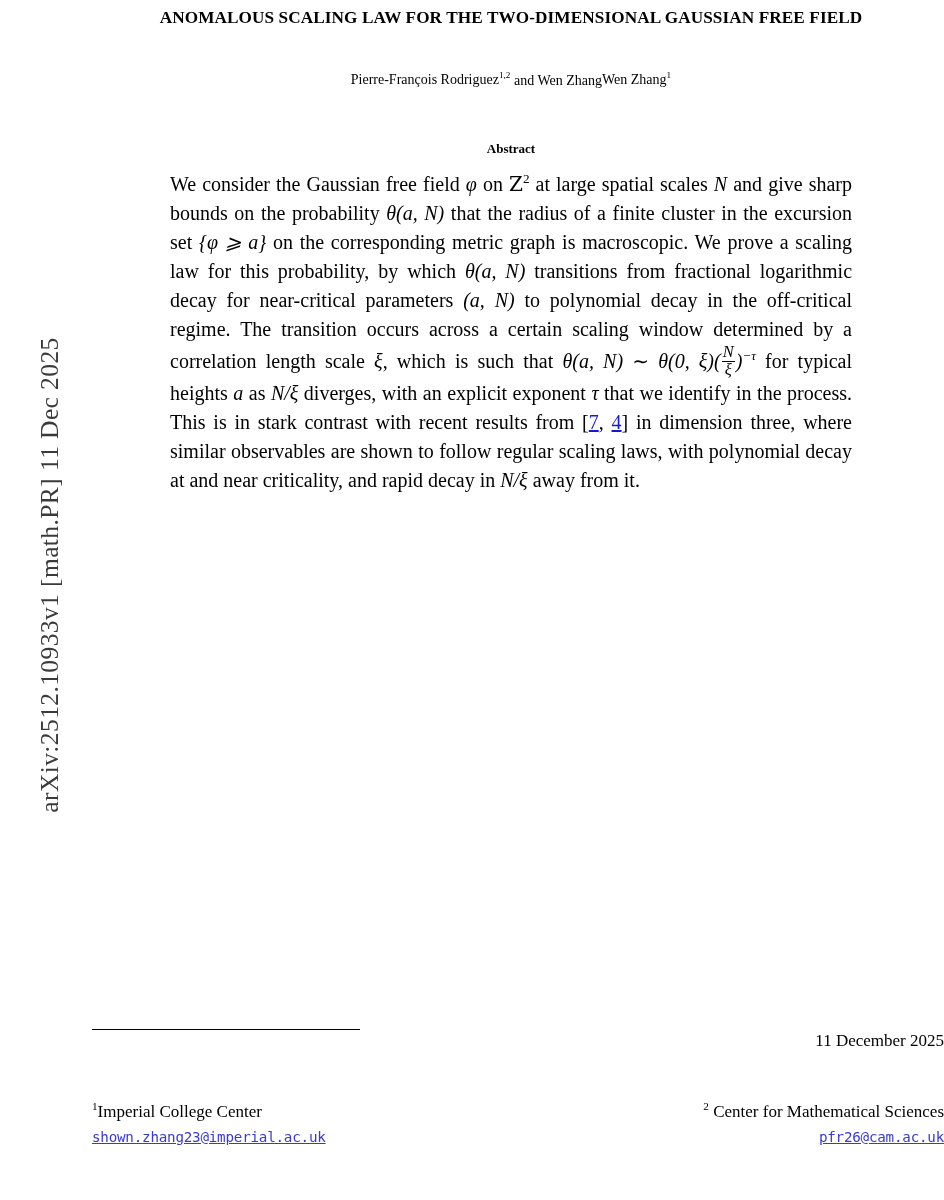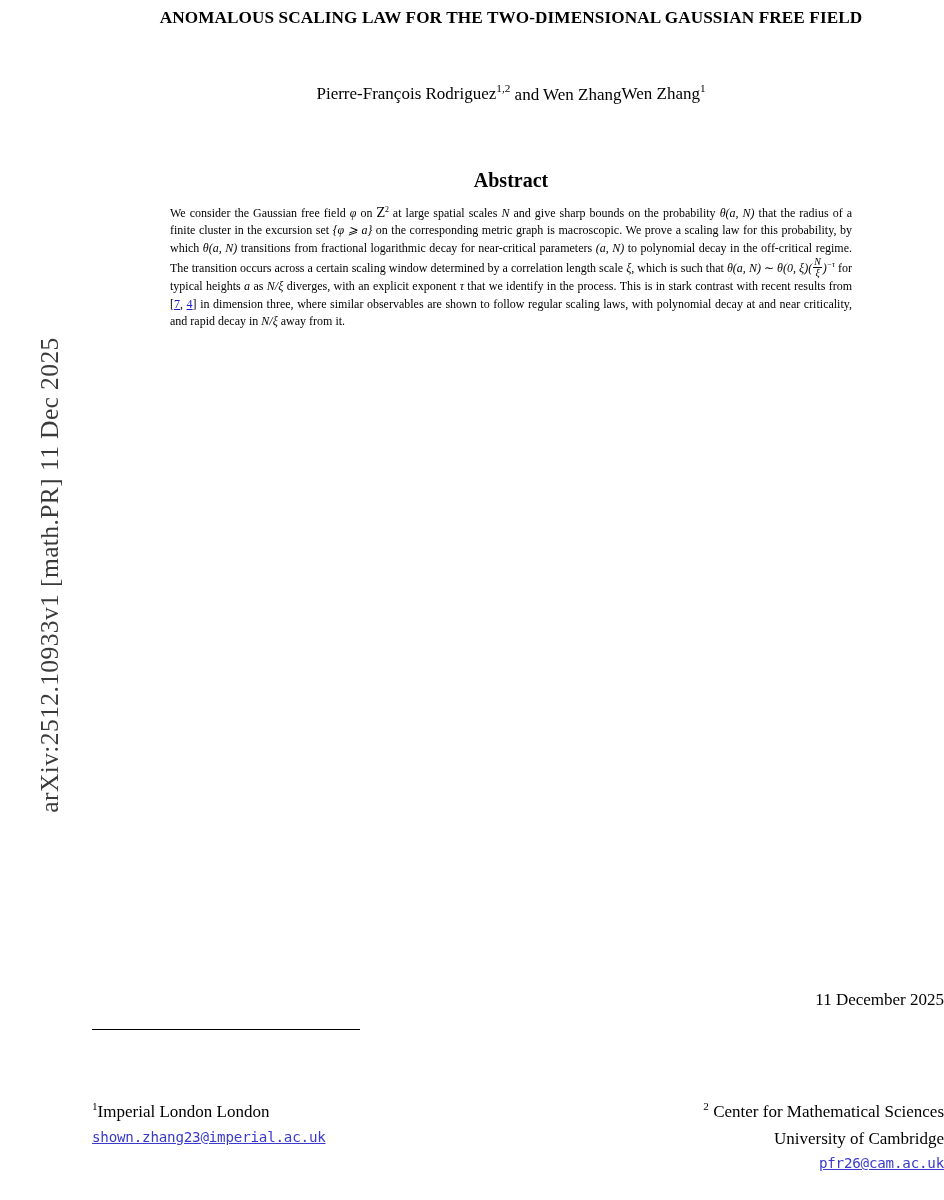--- a/index.html
+++ b/index.html
@@ -48,41 +48,41 @@
     margin: 0;
     padding: 8px 14px 0 14px;
     text-align: center;
     font-size: 17.2px;
     font-weight: bold;
     line-height: 1.2;
     letter-spacing: 0.1px;
   }
 
   .authors {
-    margin: 12px;
+    margin: 0;
     padding: 42px 14px 0 14px;
     text-align: center;
-    font-size: 17px;
+    font-size: 14px;
     line-height: 1.2;
   }
   .authors sup { font-size: 0.66em; vertical-align: super; }
 
   .abstract-block {
     margin: 0 auto;
     width: 682px;
     padding-top: 52px;
   }
   .abstract-heading {
     text-align: center;
-    font-size: 20px;
+    font-size: 13px;
     font-weight: bold;
     padding-bottom: 12px;
   }
   .abstract-body {
-    font-size: 12px;
+    font-size: 20px;
     line-height: 1.455;
     text-align: justify;
     text-justify: inter-word;
     hyphens: none;
   }
   .abstract-body .mi { font-family: "Liberation Serif", serif; font-style: italic; }
   .bb { font-family: "DejaVu Serif", serif; font-style: normal; }
   sup.s { font-size: 0.66em; vertical-align: super; }
   .cite { color: #1818cc; }
 
@@ -102,21 +102,21 @@
     position: absolute;
     left: 14px;
     top: 1029px;
     width: 268px;
     height: 0;
     border-top: 1.1px solid #000;
   }
   .date {
     position: absolute;
     right: 0px;
-    top: 990px;
+    top: 1031px;
     font-size: 17px;
     text-align: center;
   }
 
   .affils {
     position: absolute;
     left: 14px;
     right: 0px;
     top: 1098px;
     display: flex;
@@ -152,23 +152,22 @@
   <div class="abstract-block">
     <div class="abstract-heading">Abstract</div>
     <div class="abstract-body"><span>We consider the Gaussian free field </span><span class="mi">φ</span><span> on </span><span class="bb">Z</span><sup class="s">2</sup><span> at large spatial scales </span><span class="mi">N</span><span> and give sharp bounds on the probability </span><span class="mi">θ(a, N)</span><span> that the radius of a finite cluster in the excursion set </span><span class="mi">{φ ⩾ a}</span><span> on the corresponding metric graph is macroscopic. We prove a scaling law for this probability, by which </span><span class="mi">θ(a, N)</span><span> transitions from fractional logarithmic decay for near-critical parameters </span><span class="mi">(a, N)</span><span> to polynomial decay in the off-critical regime. The transition occurs across a certain scaling window determined by a correlation length scale </span><span class="mi">ξ</span><span>, which is such that </span><span class="mi">θ(a, N)</span><span> ∼ </span><span class="mi">θ(0, ξ)(</span><span class="frac"><span class="num mi">N</span><span class="den mi">ξ</span></span><span class="mi">)</span><sup class="s mi">−τ</sup><span> for typical heights </span><span class="mi">a</span><span> as </span><span class="mi">N/ξ</span><span> diverges, with an explicit exponent </span><span class="mi">τ</span><span> that we identify in the process. This is in stark contrast with recent results from [</span><a class="cite" href="#">7</a><span>, </span><a class="cite" href="#">4</a><span>] in dimension three, where similar observables are shown to follow regular scaling laws, with polynomial decay at and near criticality, and rapid decay in </span><span class="mi">N/ξ</span><span> away from it.</span></div>
   </div>
 
   <div class="footrule"></div>
   <div class="date">11 December 2025</div>
 
   <div class="affils">
     <div class="affil-left">
-      <div><sup>1</sup><span>Imperial London London</span></div>
+      <div><sup>1</sup><span>Imperial College Center</span></div>
       <div class="email"><a class="email" href="#">shown.zhang23@imperial.ac.uk</a></div>
     </div>
     <div class="affil-right">
       <div><sup>2</sup><span> Center for Mathematical Sciences</span></div>
-      <div>University of Cambridge</div>
       <div class="email"><a class="email" href="#">pfr26@cam.ac.uk</a></div>
     </div>
   </div>
 
 </div>
 
 </body></html>

